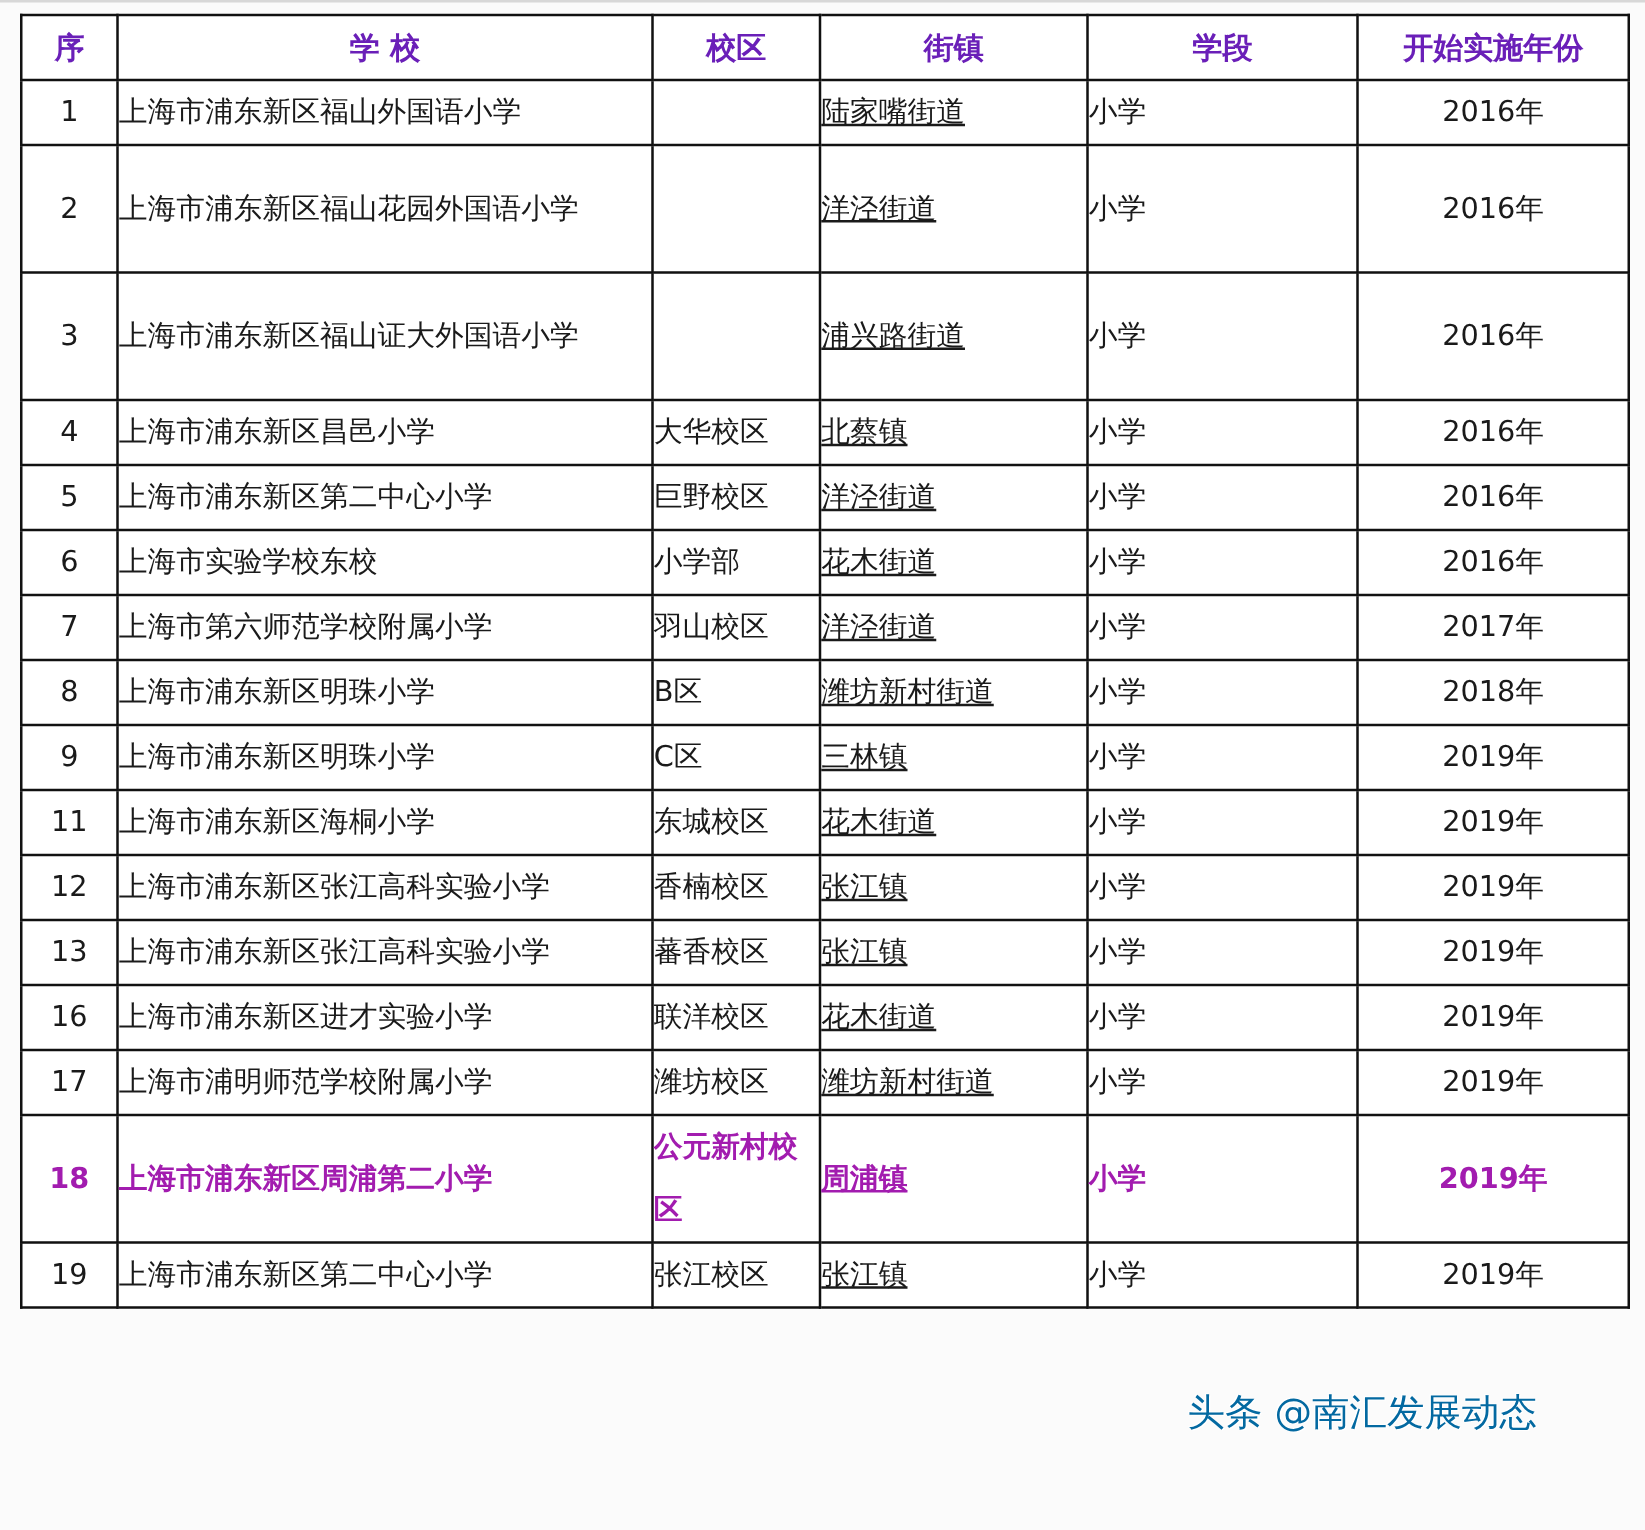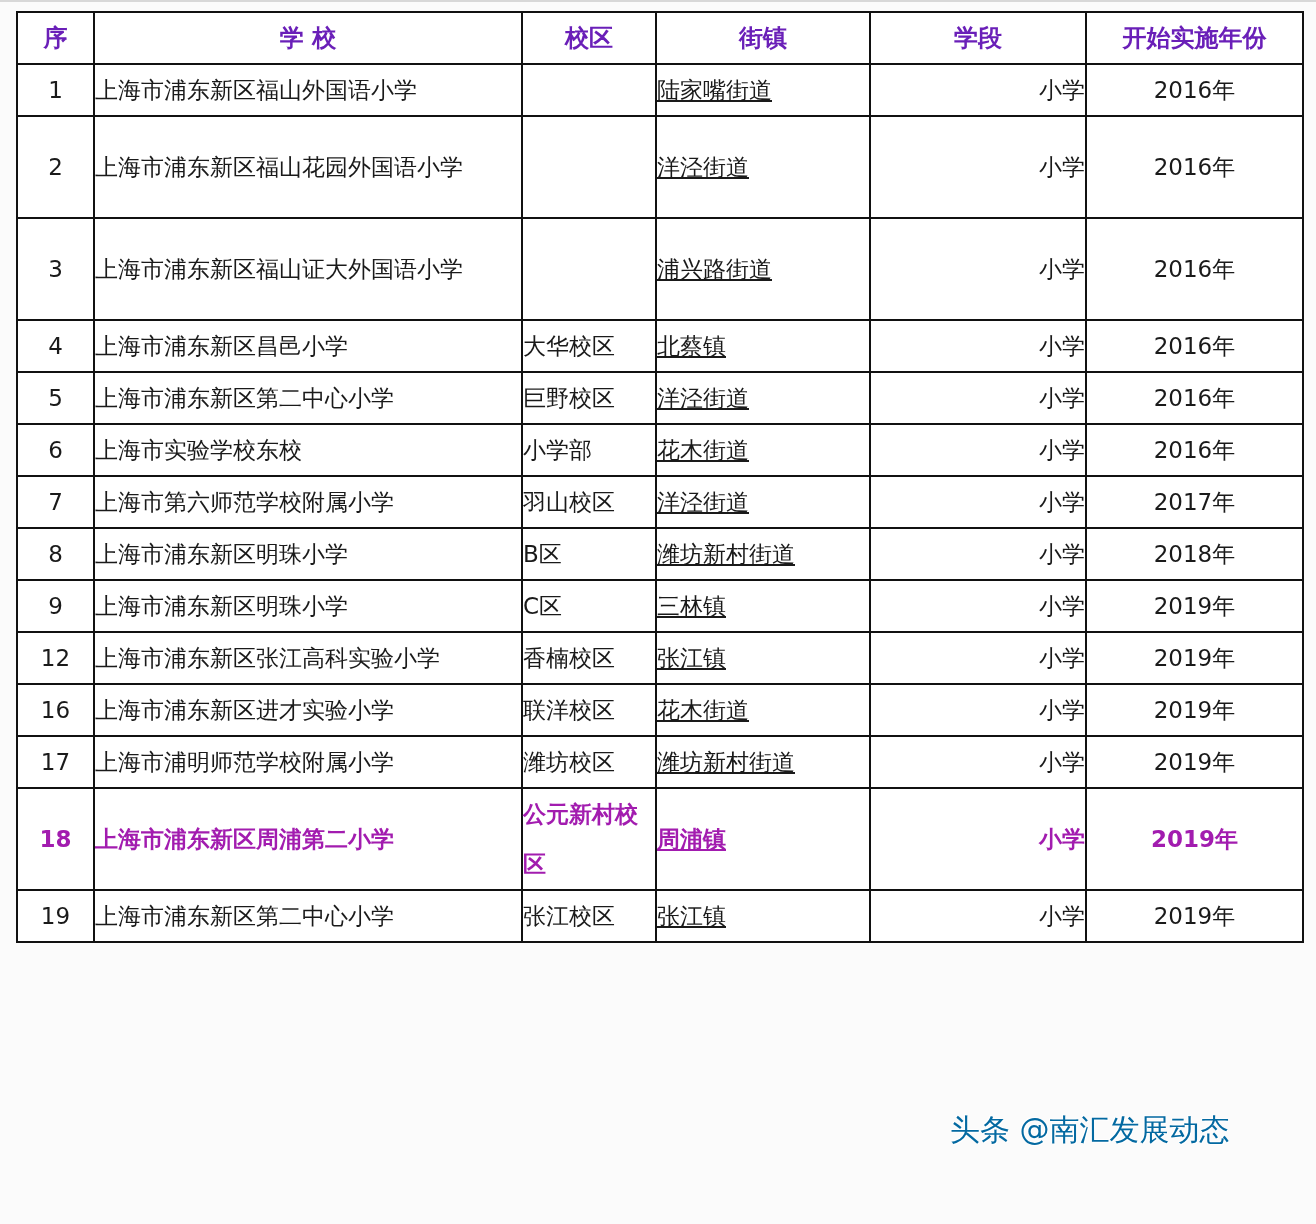--- a/index.html
+++ b/index.html
@@ -49,21 +49,21 @@
   col.c-school { width: 428px; }
   col.c-campus { width: 134px; }
   col.c-street { width: 214px; }
   col.c-stage { width: 216px; }
   col.c-year { width: 217px; }
 
   td.idx { text-align: center; font-size: 20px; }
   td.school { text-align: left; padding-left: 14px; }
   td.campus { text-align: left; padding-left: 13px; }
   td.street { text-align: left; padding-left: 13px; text-decoration: underline; }
-  td.stage { text-align: right; margin-top: 48px; }
+  td.stage { text-align: left; margin-top: 48px; }
   td.year { text-align: center; font-size: 21px; }
 
   tr.r-normal td { height: 50px; }
   tr.r-tall td { height: 100px; }
   tr.r-tall td.school { line-height: 50px; margin-left: 26px; }
   tr.r-tall td.campus { line-height: 50px; }
 
   tr.highlight td {
     color: #a21caf;
     font-weight: bold;
@@ -171,23 +171,39 @@
     </tr>
     <tr class="r-normal">
       <td class="idx">9</td>
       <td class="school">上海市浦东新区明珠小学</td>
       <td class="campus">C区</td>
       <td class="street">三林镇</td>
       <td class="stage">小学</td>
       <td class="year">2019年</td>
     </tr>
     <tr class="r-normal">
+      <td class="idx">11</td>
+      <td class="school">上海市浦东新区海桐小学</td>
+      <td class="campus">东城校区</td>
+      <td class="street">花木街道</td>
+      <td class="stage">小学</td>
+      <td class="year">2019年</td>
+    </tr>
+    <tr class="r-normal">
       <td class="idx">12</td>
       <td class="school">上海市浦东新区张江高科实验小学</td>
       <td class="campus">香楠校区</td>
+      <td class="street">张江镇</td>
+      <td class="stage">小学</td>
+      <td class="year">2019年</td>
+    </tr>
+    <tr class="r-normal">
+      <td class="idx">13</td>
+      <td class="school">上海市浦东新区张江高科实验小学</td>
+      <td class="campus">蕃香校区</td>
       <td class="street">张江镇</td>
       <td class="stage">小学</td>
       <td class="year">2019年</td>
     </tr>
     <tr class="r-normal">
       <td class="idx">16</td>
       <td class="school">上海市浦东新区进才实验小学</td>
       <td class="campus">联洋校区</td>
       <td class="street">花木街道</td>
       <td class="stage">小学</td>

